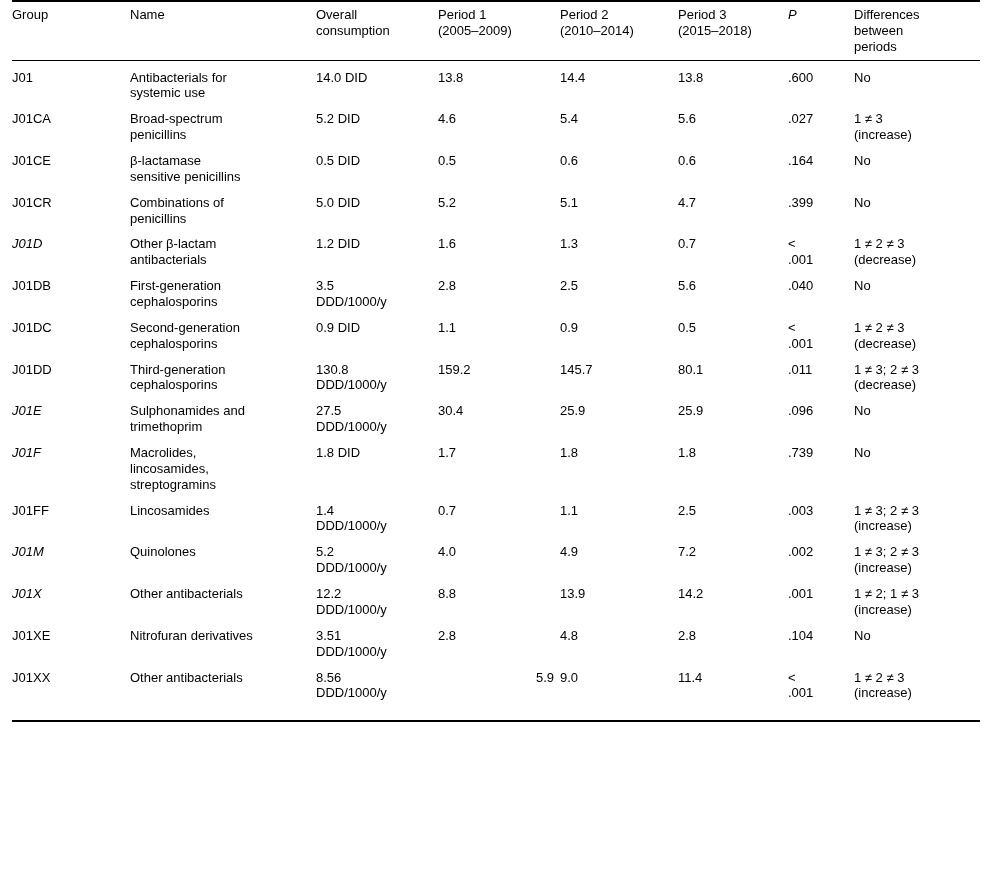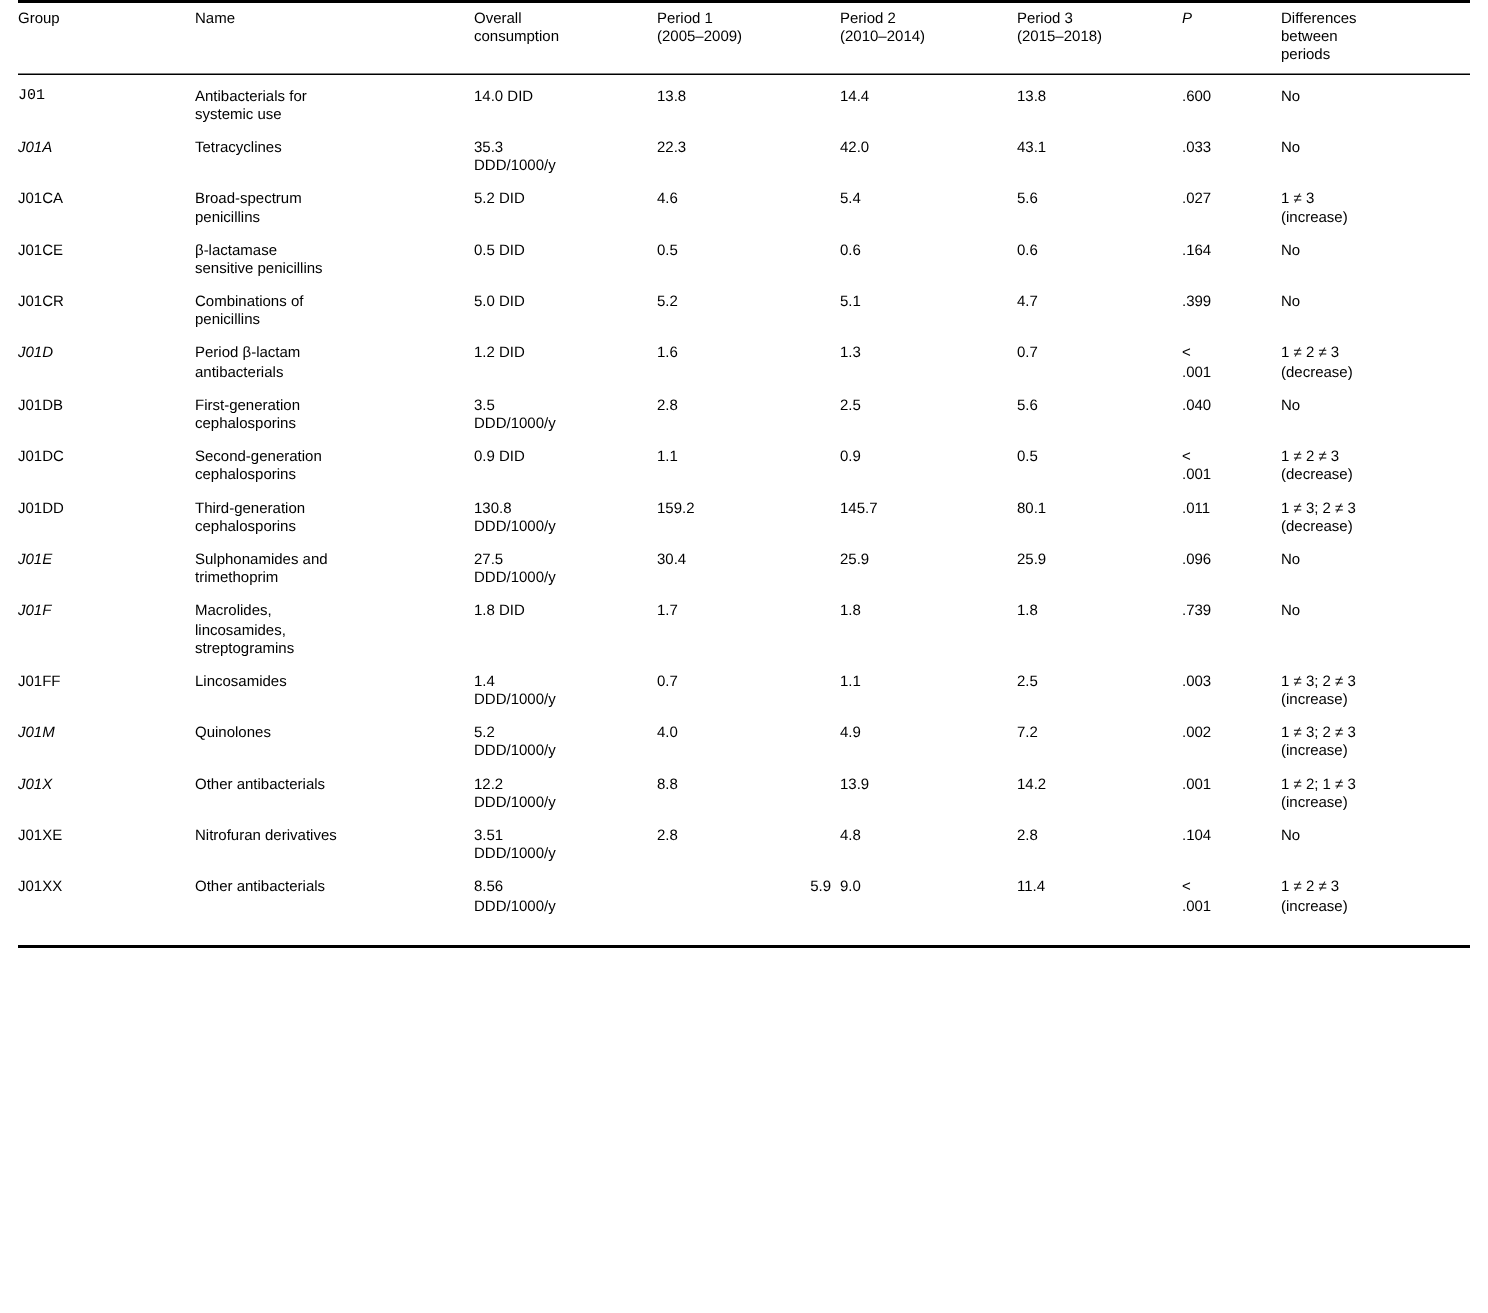--- a/index.html
+++ b/index.html
@@ -17,21 +17,21 @@
   .table-wrap {
     position: relative;
     width: 992px;
     box-sizing: border-box;
     padding: 0 12px;
   }
   table.data {
     border-collapse: collapse;
     width: 968px;
     table-layout: fixed;
-    font-size: 10px;
+    font-size: 13px;
     line-height: 1.22;
   }
   table.data th,
   table.data td {
     text-align: left;
     vertical-align: top;
     padding: 5px 6px 5px 0;
     font-weight: normal;
   }
   
@@ -57,21 +57,21 @@
   }
   .rule-head {
     border-bottom: 1.2px solid #000;
   }
   tbody tr td {
     border: none;
   }
   tbody tr.first-body td {
     padding-top: 9px;
   }
-  .g-bold { font-weight: bold; font-family: Liberation Mono, monospace; }
+  .g-bold { font-weight: bold; }
   .g-italic { font-style: italic; }
   .g-indent { padding-left: 22px; }
   .cellline { display: block; }
   .pad-bottom td { padding-bottom: 7px; }
 </style>
 </head>
 <body>
 
 <div class="table-wrap">
   <table class="data">
@@ -139,45 +139,20 @@
             <span class="cellline">13.8</span>
           </td>
           <td>
             <span class="cellline">.600</span>
           </td>
           <td>
             <span class="cellline">No</span>
           </td>
         </tr>
         <tr>
-          <td class="g-italic">J01A</td>
-          <td>
-            <span class="cellline">Tetracyclines</span>
-          </td>
-          <td>
-            <span class="cellline">35.3</span>
-            <span class="cellline">DDD/1000/y</span>
-          </td>
-          <td>
-            <span class="cellline">22.3</span>
-          </td>
-          <td>
-            <span class="cellline">42.0</span>
-          </td>
-          <td>
-            <span class="cellline">43.1</span>
-          </td>
-          <td>
-            <span class="cellline">.033</span>
-          </td>
-          <td>
-            <span class="cellline">No</span>
-          </td>
-        </tr>
-        <tr>
           <td class="g-indent">J01CA</td>
           <td>
             <span class="cellline">Broad-spectrum</span>
             <span class="cellline">penicillins</span>
           </td>
           <td>
             <span class="cellline">5.2 DID</span>
           </td>
           <td>
             <span class="cellline">4.6</span>
@@ -242,21 +217,21 @@
           <td>
             <span class="cellline">.399</span>
           </td>
           <td>
             <span class="cellline">No</span>
           </td>
         </tr>
         <tr>
           <td class="g-italic">J01D</td>
           <td>
-            <span class="cellline">Period β-lactam</span>
+            <span class="cellline">Other β-lactam</span>
             <span class="cellline">antibacterials</span>
           </td>
           <td>
             <span class="cellline">1.2 DID</span>
           </td>
           <td>
             <span class="cellline">1.6</span>
           </td>
           <td>
             <span class="cellline">1.3</span>

